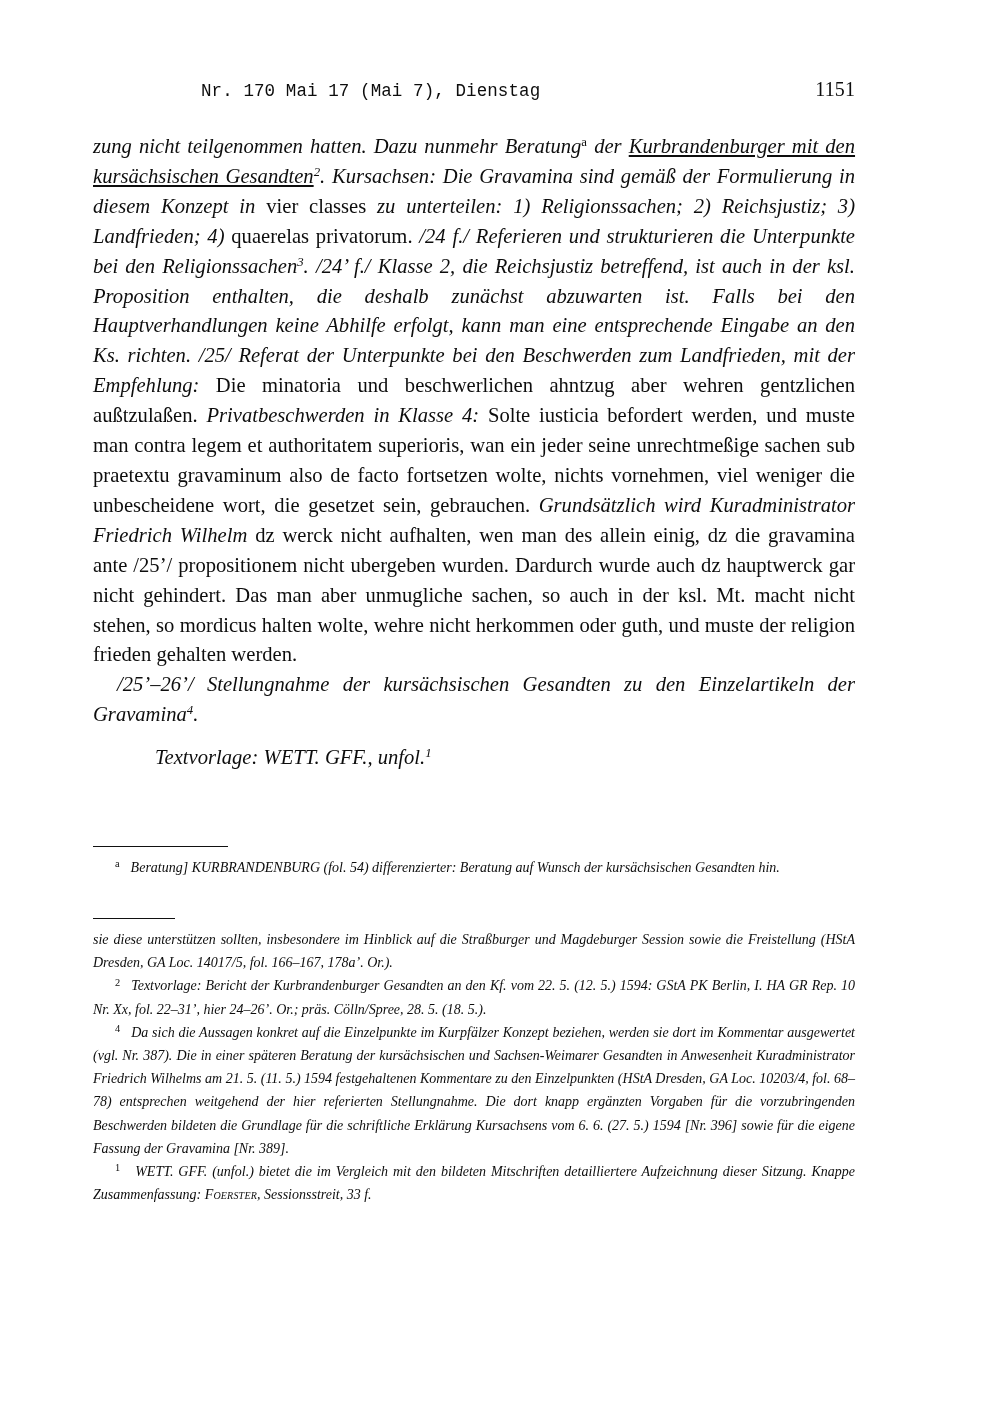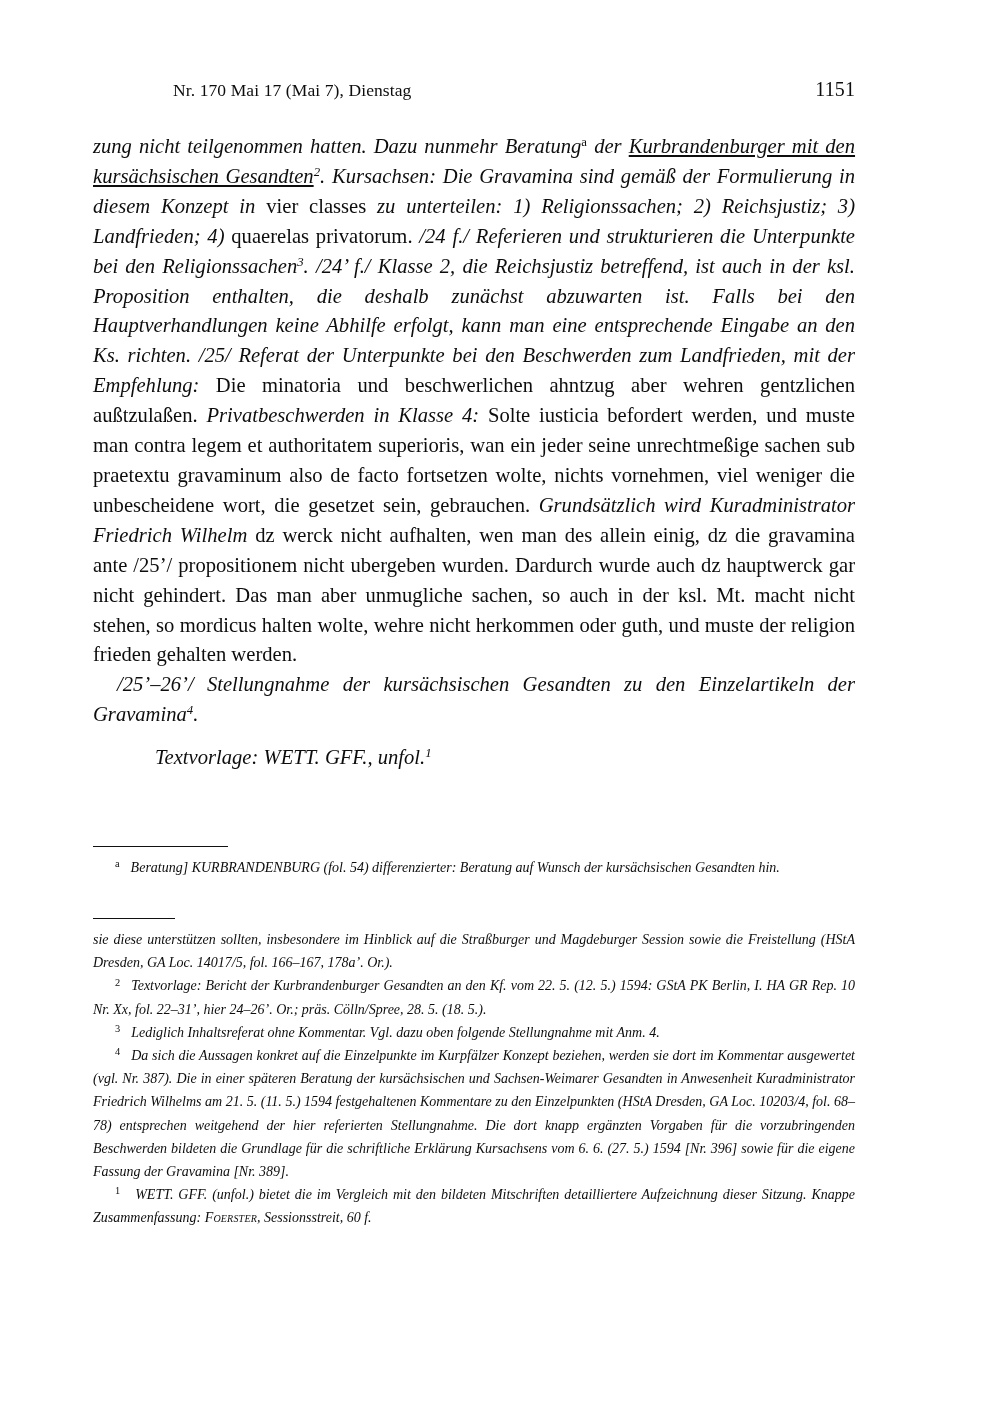--- a/index.html
+++ b/index.html
@@ -30,22 +30,23 @@
     left: 93px;
     top: 78px;
     width: 762px;
     display: flex;
     align-items: baseline;
     justify-content: space-between;
     font-size: 17.5px;
     letter-spacing: 0.1px;
   }
   .rh-title {
-    margin-left: 80px;
+    margin-left: 108px;
     white-space: nowrap;
+    font-family: Liberation Mono, monospace;
   }
   .rh-folio {
     font-size: 20px;
     white-space: nowrap;
   }
 
   
   .body-block {
     position: absolute;
     left: 93px;
@@ -154,20 +155,19 @@
     <p class="fn fn-indent" style="margin-top:9px;"><span class="fn-marker fn-marker-wide">a</span><span>Beratung]</span><span class="caps-it"> KURBRANDENBURG</span><span> (fol. 54) differenzierter: Beratung auf Wunsch der kursächsischen Gesandten hin.</span></p>
   </div>
 
   <div class="apparatus" style="top:918px;">
     <hr class="rule rule-b">
 
     <p class="fn" style="margin-top:9px;"><span>sie diese unterstützen sollten, insbesondere im Hinblick auf die Straßburger und Magdeburger Session sowie die Freistellung (HStA Dresden, GA Loc. 14017/5, fol. 166–167, 178a’. Or.).</span></p>
 
     <p class="fn fn-indent"><span class="fn-marker fn-marker-wide">2</span><span>Textvorlage: Bericht der Kurbrandenburger Gesandten an den Kf. vom 22. 5. (12. 5.) 1594: GStA PK Berlin, I. HA GR Rep. 10 Nr. Xx, fol. 22–31’, hier 24–26’. Or.; präs. Cölln/Spree, 28. 5. (18. 5.).</span></p>
 
-    <p class="fn fn-indent"><span class="fn-marker fn-marker-wide">3</span><span>Lediglich Inhaltsreferat ohne Kommentar. Vgl. dazu oben folgende Stellungnahme mit Anm. 4.</span></p>
 
     <p class="fn fn-indent"><span class="fn-marker fn-marker-wide">4</span><span>Da sich die Aussagen konkret auf die Einzelpunkte im Kurpfälzer Konzept beziehen, werden sie dort im Kommentar ausgewertet (vgl. Nr. 387). Die in einer späteren Beratung der kursächsischen und Sachsen-Weimarer Gesandten in Anwesenheit Kuradministrator Friedrich Wilhelms am 21. 5. (11. 5.) 1594 festgehaltenen Kommentare zu den Einzelpunkten (HStA Dresden, GA Loc. 10203/4, fol. 68–78) entsprechen weitgehend der hier referierten Stellungnahme. Die dort knapp ergänzten Vorgaben für die vorzubringenden Beschwerden bildeten die Grundlage für die schriftliche Erklärung Kursachsens vom 6. 6. (27. 5.) 1594 [Nr. 396] sowie für die eigene Fassung der Gravamina [Nr. 389].</span></p>
 
-    <p class="fn fn-indent"><span class="fn-marker" style="padding-right:15px;">1</span><span>WETT. GFF. (unfol.) bietet die im Vergleich mit den bildeten Mitschriften detailliertere Aufzeichnung dieser Sitzung. Knappe Zusammenfassung: </span><span class="sc">Foerster</span><span>, Sessionsstreit, 60 f.</span></p>
+    <p class="fn fn-indent"><span class="fn-marker" style="padding-right:15px;">1</span><span>WETT. GFF. (unfol.) bietet die im Vergleich mit den bildeten Mitschriften detailliertere Aufzeichnung dieser Sitzung. Knappe Zusammenfassung: </span><span class="sc">Foerster</span><span>, Sessionsstreit, 33 f.</span></p>
   </div>
 
 </div>
 
 </body></html>

